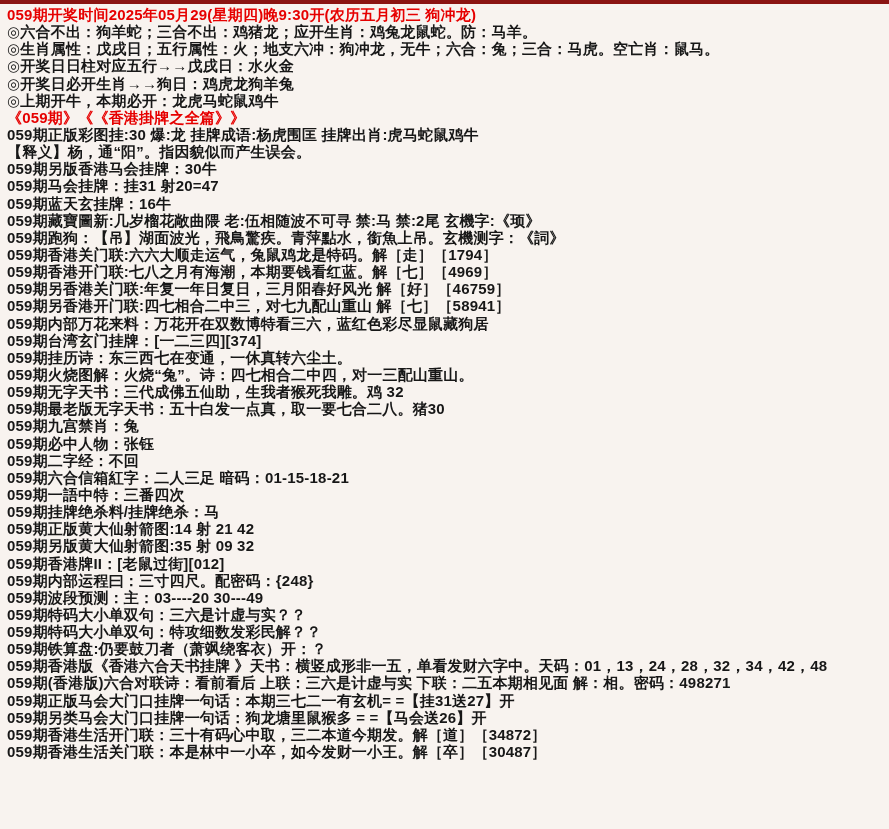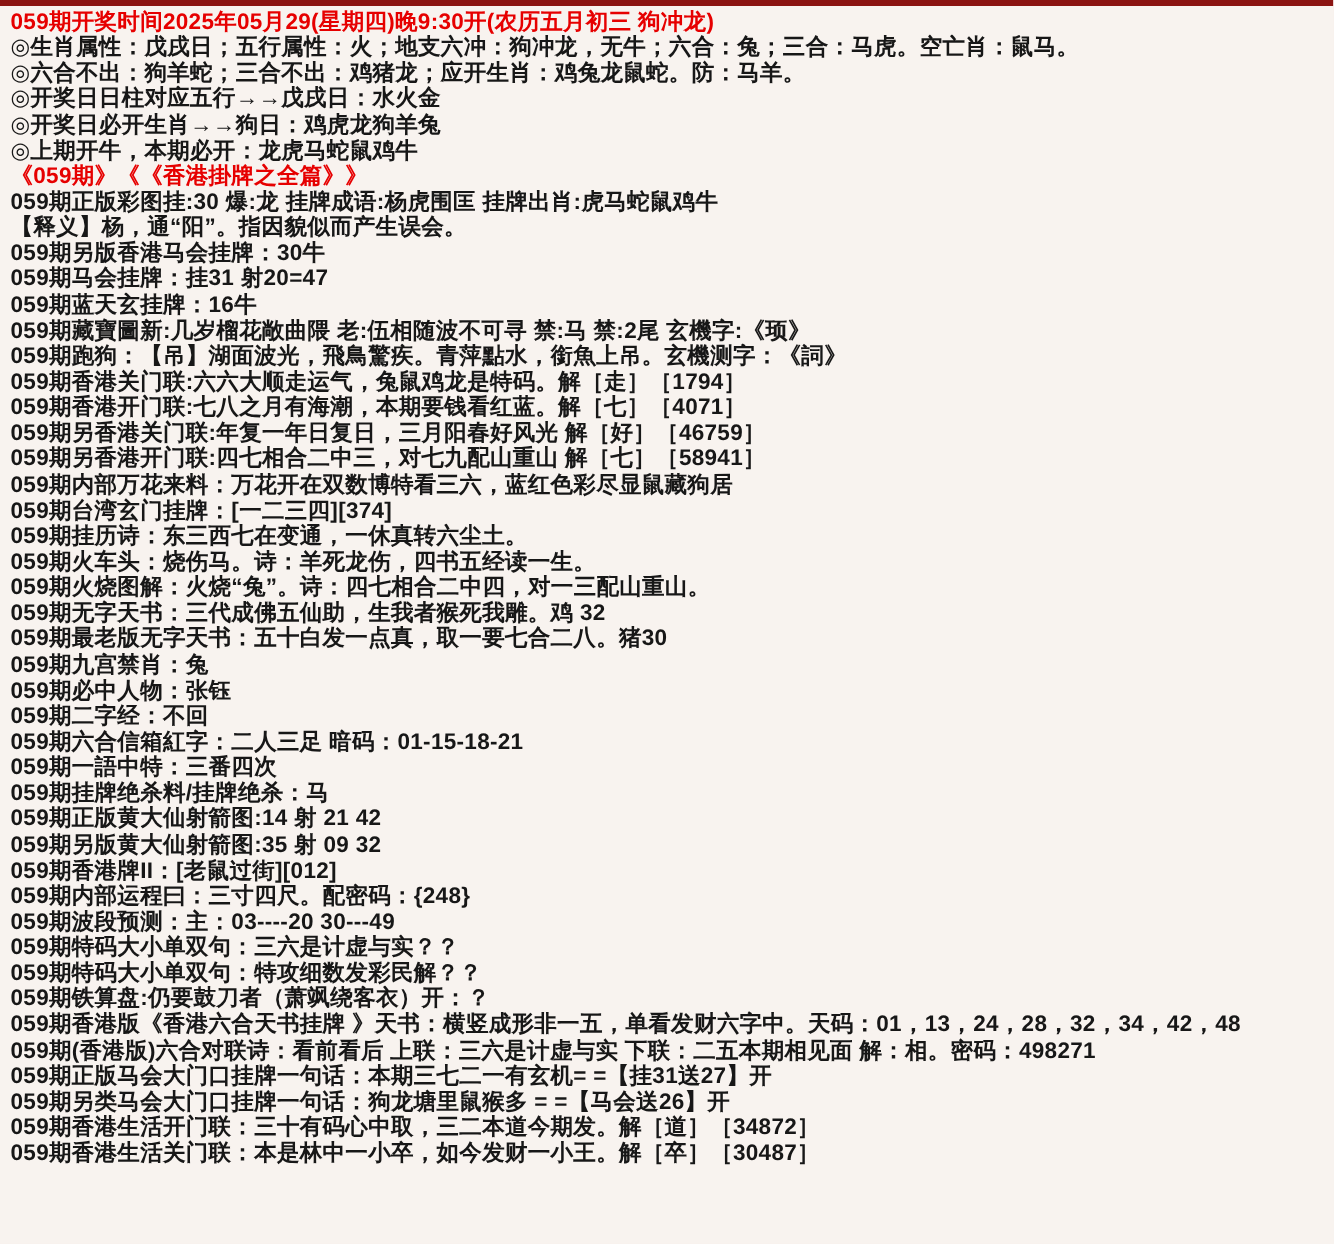--- a/index.html
+++ b/index.html
@@ -37,41 +37,40 @@
     color: #e60000;
   }
 </style>
 </head>
 <body>
 
 <div class="sheet">
   <div class="topbar"></div>
   <div class="lines" id="lines-container">
       <div class="text-line red">059期开奖时间2025年05月29(星期四)晚9:30开(农历五月初三  狗冲龙)</div>
+      <div class="text-line">◎六合不出：狗羊蛇；三合不出：鸡猪龙；应开生肖：鸡兔龙鼠蛇。防：马羊。</div>
       <div class="text-line">◎生肖属性：戊戌日；五行属性：火；地支六冲：狗冲龙，无牛；六合：兔；三合：马虎。空亡肖：鼠马。</div>
-      <div class="text-line">◎六合不出：狗羊蛇；三合不出：鸡猪龙；应开生肖：鸡兔龙鼠蛇。防：马羊。</div>
       <div class="text-line">◎开奖日日柱对应五行→→戊戌日：水火金</div>
       <div class="text-line">◎开奖日必开生肖→→狗日：鸡虎龙狗羊兔</div>
       <div class="text-line">◎上期开牛，本期必开：龙虎马蛇鼠鸡牛</div>
       <div class="text-line red">《059期》《《香港掛牌之全篇》》</div>
       <div class="text-line">059期正版彩图挂:30  爆:龙  挂牌成语:杨虎围匡  挂牌出肖:虎马蛇鼠鸡牛</div>
       <div class="text-line">【释义】杨，通“阳”。指因貌似而产生误会。</div>
       <div class="text-line">059期另版香港马会挂牌：30牛</div>
       <div class="text-line">059期马会挂牌：挂31 射20=47</div>
       <div class="text-line">059期蓝天玄挂牌：16牛</div>
       <div class="text-line">059期藏寶圖新:几岁榴花敞曲隈  老:伍相随波不可寻  禁:马  禁:2尾  玄機字:《顼》</div>
       <div class="text-line">059期跑狗：【吊】湖面波光，飛鳥驚疾。青萍點水，銜魚上吊。玄機测字：《詞》</div>
       <div class="text-line">059期香港关门联:六六大顺走运气，兔鼠鸡龙是特码。解［走］［1794］</div>
-      <div class="text-line">059期香港开门联:七八之月有海潮，本期要钱看红蓝。解［七］［4071］</div>
+      <div class="text-line">059期香港开门联:七八之月有海潮，本期要钱看红蓝。解［七］［4969］</div>
       <div class="text-line">059期另香港关门联:年复一年日复日，三月阳春好风光 解［好］［46759］</div>
       <div class="text-line">059期另香港开门联:四七相合二中三，对七九配山重山 解［七］［58941］</div>
       <div class="text-line">059期内部万花来料：万花开在双数博特看三六，蓝红色彩尽显鼠藏狗居</div>
       <div class="text-line">059期台湾玄门挂牌：[一二三四][374]</div>
       <div class="text-line">059期挂历诗：东三西七在变通，一休真转六尘土。</div>
-      <div class="text-line">059期火车头：烧伤马。诗：羊死龙伤，四书五经读一生。</div>
       <div class="text-line">059期火烧图解：火烧“兔”。诗：四七相合二中四，对一三配山重山。</div>
       <div class="text-line">059期无字天书：三代成佛五仙助，生我者猴死我雕。鸡 32</div>
       <div class="text-line">059期最老版无字天书：五十白发一点真，取一要七合二八。猪30</div>
       <div class="text-line">059期九宫禁肖：兔</div>
       <div class="text-line">059期必中人物：张钰</div>
       <div class="text-line">059期二字经：不回</div>
       <div class="text-line">059期六合信箱紅字：二人三足 暗码：01-15-18-21</div>
       <div class="text-line">059期一語中特：三番四次</div>
       <div class="text-line">059期挂牌绝杀料/挂牌绝杀：马</div>
       <div class="text-line">059期正版黄大仙射箭图:14 射 21 42</div>

